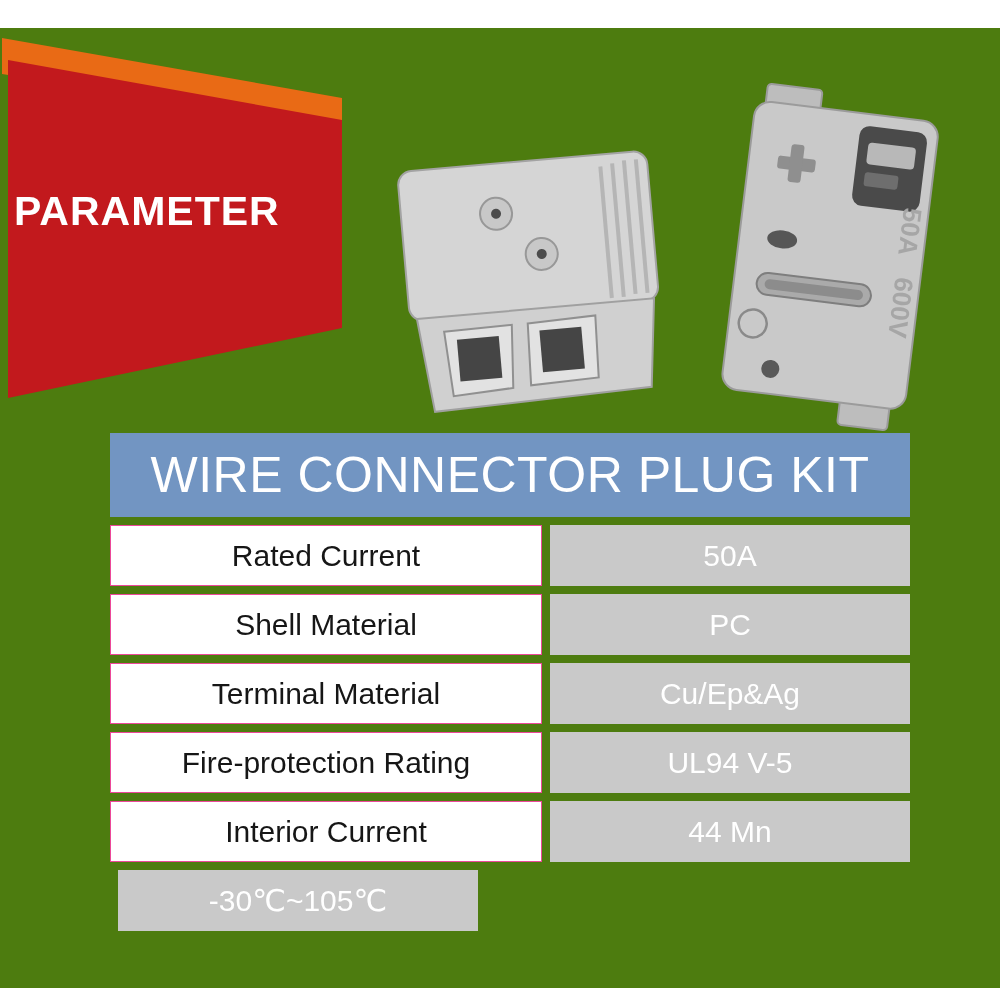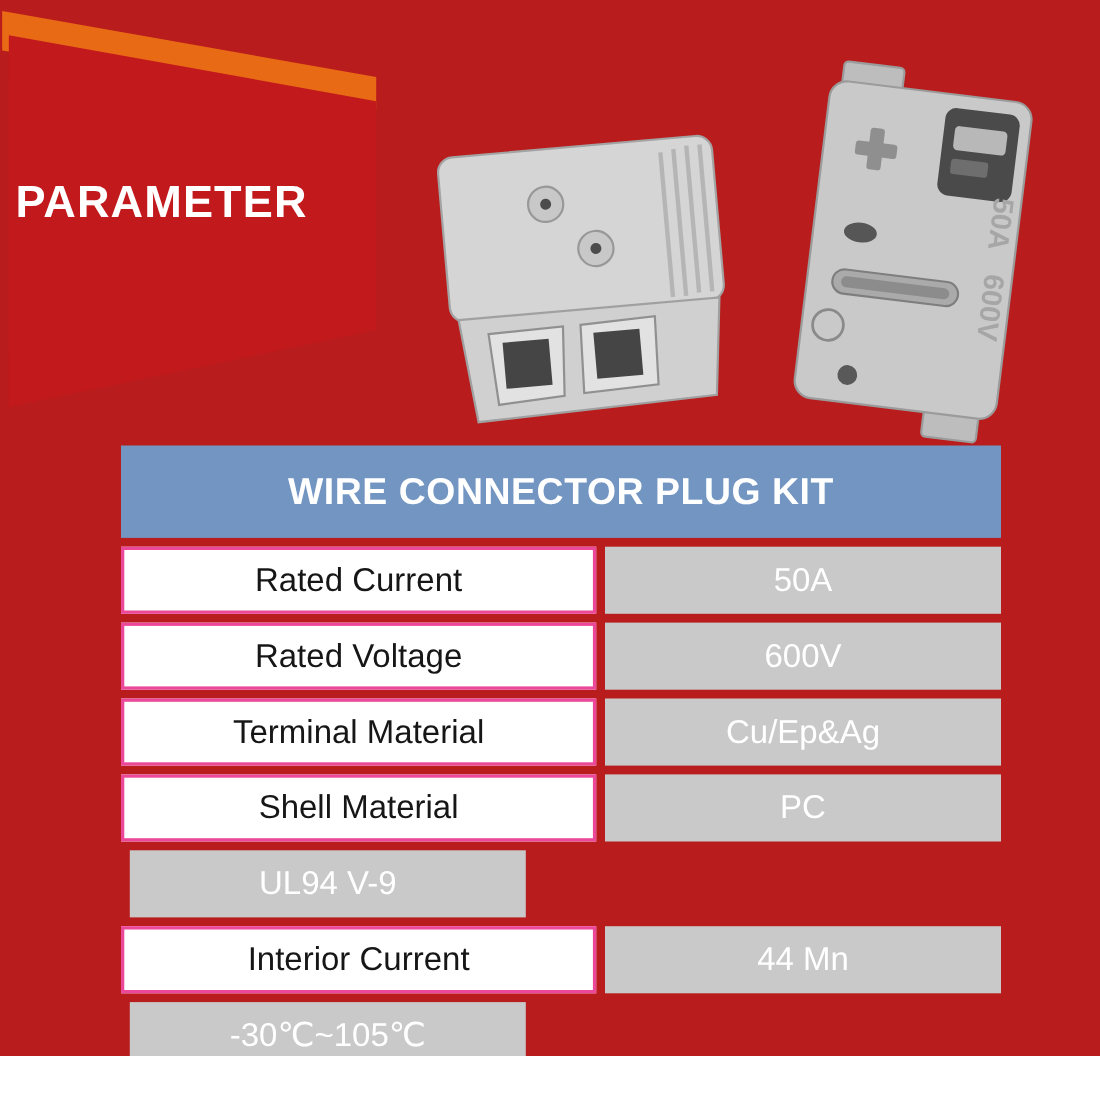--- a/index.html
+++ b/index.html
@@ -1,38 +1,38 @@
 <!DOCTYPE html>
 <html><head>
 <meta charset="utf-8">
 <style>
   html,body{margin:0;padding:0;background:#fff;}
   .canvas{
-    position:relative;width:1000px;height:960px;background:#b91c1c;
-    font-family:"Liberation Sans","DejaVu Sans",sans-serif;overflow:hidden;
+    position:relative;width:1000px;height:960px;background:#4d7c0f;
+    font-family:"Liberation Sans","DejaVu Sans",sans-serif;overflow:hidden;margin-top:28px;
   }
   
   .banner-svg{position:absolute;left:0;top:0;z-index:1;}
   .banner-text{
     position:absolute;left:14px;top:160px;width:310px;z-index:2;
     font-size:41px;font-weight:bold;color:#ffffff;letter-spacing:1px;
   }
   
   .photos-svg{position:absolute;left:352px;top:52px;z-index:1;}
   
   .spec{position:absolute;left:110px;top:405px;width:800px;z-index:2;}
   .spec-header{
     height:84px;background:#7295c2;color:#ffffff;
     display:flex;align-items:center;justify-content:center;
-    font-size:34px;font-weight:bold;letter-spacing:0.5px;
+    font-size:50px;font-weight:normal;letter-spacing:0.5px;
   }
   .spec-row{display:flex;margin-top:8px;height:61px;}
   .cell{display:flex;align-items:center;justify-content:center;box-sizing:border-box;}
   .cell.label{
-    width:432px;background:#ffffff;border:3px solid #ec4899;
+    width:432px;background:#ffffff;border:1px solid #ec4899;
     color:#161616;font-size:30px;
   }
   .cell.value{
     width:360px;margin-left:8px;background:#c9c9c9;
     color:#ffffff;font-size:30px;
   }
 </style>
 </head>
 <body>
 
@@ -87,33 +87,30 @@
   </svg>
 
   <div class="spec">
     <div class="spec-header">WIRE CONNECTOR PLUG KIT</div>
 
     <div class="spec-row">
       <div class="cell label">Rated Current</div>
       <div class="cell value">50A</div>
     </div>
     <div class="spec-row">
-      <div class="cell label">Rated Voltage</div>
-      <div class="cell value">600V</div>
+      <div class="cell label">Shell Material</div>
+      <div class="cell value">PC</div>
     </div>
     <div class="spec-row">
       <div class="cell label">Terminal Material</div>
       <div class="cell value">Cu/Ep&amp;Ag</div>
     </div>
     <div class="spec-row">
-      <div class="cell label">Shell Material</div>
-      <div class="cell value">PC</div>
-    </div>
-    <div class="spec-row">
-      <div class="cell value">UL94 V-9</div>
+      <div class="cell label">Fire-protection Rating</div>
+      <div class="cell value">UL94 V-5</div>
     </div>
     <div class="spec-row">
       <div class="cell label">Interior Current</div>
       <div class="cell value">44 Mn</div>
     </div>
     <div class="spec-row">
       <div class="cell value">-30℃~105℃</div>
     </div>
   </div>
 

